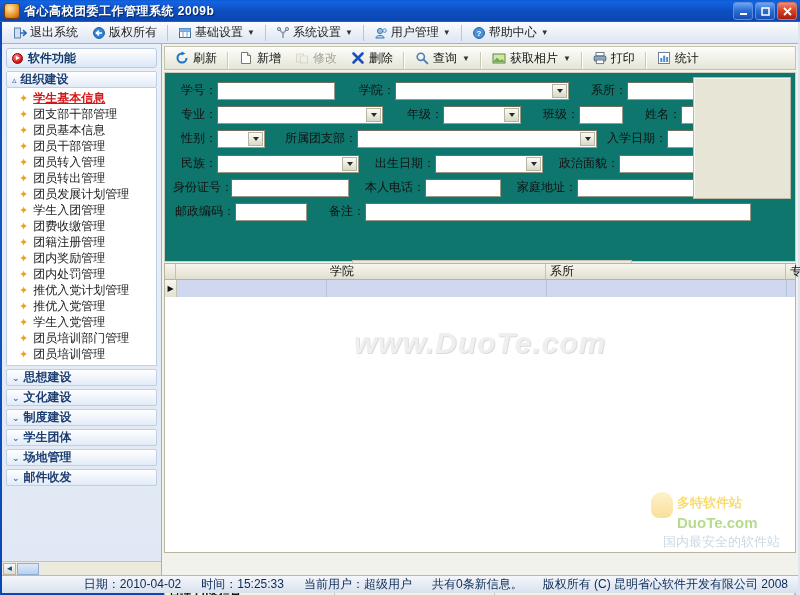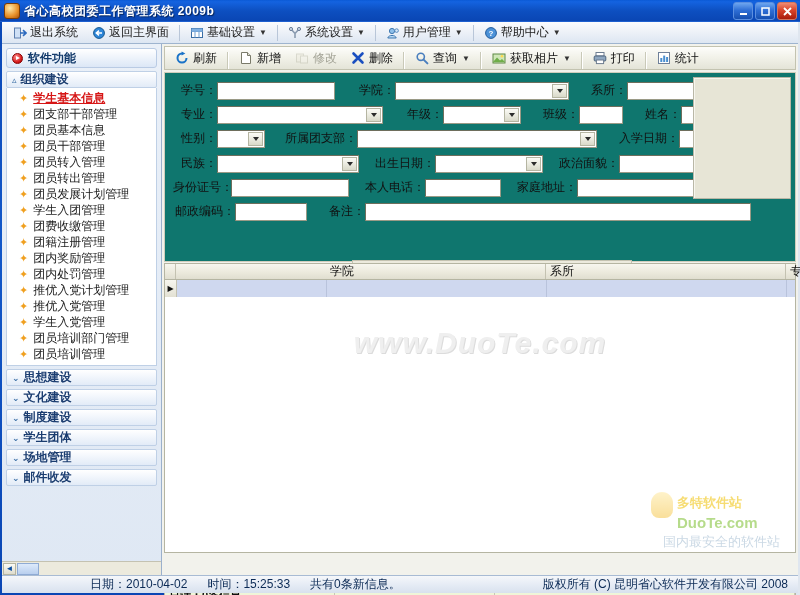--- a/index.html
+++ b/index.html
@@ -290,21 +290,21 @@
       </span>
       <span>退出系统</span>
     </div>
     <div class="menu-item">
       <span class="mi-icon">
         <svg width="14" height="14" viewBox="0 0 14 14">
           <circle cx="7" cy="7" r="5.4" fill="#2e86d8" stroke="#14568f"></circle>
           <path d="M10 7 L5 7 M7 4.6 L4.3 7 L7 9.4" stroke="#fff" stroke-width="1.5" fill="none"></path>
         </svg>
       </span>
-      <span>返回主界面</span>
+      <span>版权所有</span>
     </div>
     <div class="menu-sep"></div>
     <div class="menu-item">
       <span class="mi-icon">
         <svg width="14" height="14" viewBox="0 0 14 14">
           <rect x="1.5" y="2.5" width="11" height="9" fill="#fff" stroke="#3a6ea5"></rect>
           <path d="M1.5 5.5 H12.5 M5 5.5 V11.5 M9 5.5 V11.5" stroke="#6f9ed0" stroke-width="1"></path>
           <rect x="1.5" y="2.5" width="11" height="3" fill="#7fb0e2"></rect>
         </svg>
       </span>
@@ -568,21 +568,21 @@
 
         <div class="frow" style="left:8px; top:56px;">
           <span class="flabel" style="width:44px">性别：</span>
           <div class="fsel" style="width:48px">
               <span class="arrow"></span>
             </div>
           <span class="flabel" style="width:80px;margin-left:12px">所属团支部：</span>
           <div class="fsel" style="width:240px">
               <span class="arrow"></span>
             </div>
-          <span class="flabel" style="width:62px;margin-left:20px">入学日期：</span>
+          <span class="flabel" style="width:62px;margin-left:8px">入学日期：</span>
           <div class="fsel" style="width:84px">
               <span class="arrow"></span>
             </div>
         </div>
 
         <div class="frow" style="left:8px; top:81px;">
           <span class="flabel" style="width:44px">民族：</span>
           <div class="fsel" style="width:142px">
               <span class="arrow"></span>
             </div>
@@ -652,18 +652,19 @@
         <div class="seg" style="width:300px"></div>
       </div>
 
     </div>
   </div>
 
   <div class="statusbar">
     <div class="st-seg" style="width:58px"></div>
     <div class="st-seg">日期：2010-04-02</div>
     <div class="st-seg">时间：15:25:33</div>
+    <div class="st-seg">当前用户：超级用户</div>
     <div class="st-seg">共有0条新信息。</div>
     <div class="st-spacer"></div>
     <div class="st-seg">版权所有 (C) 昆明省心软件开发有限公司  2008</div>
   </div>
 
 </div>
 
 </body></html>

